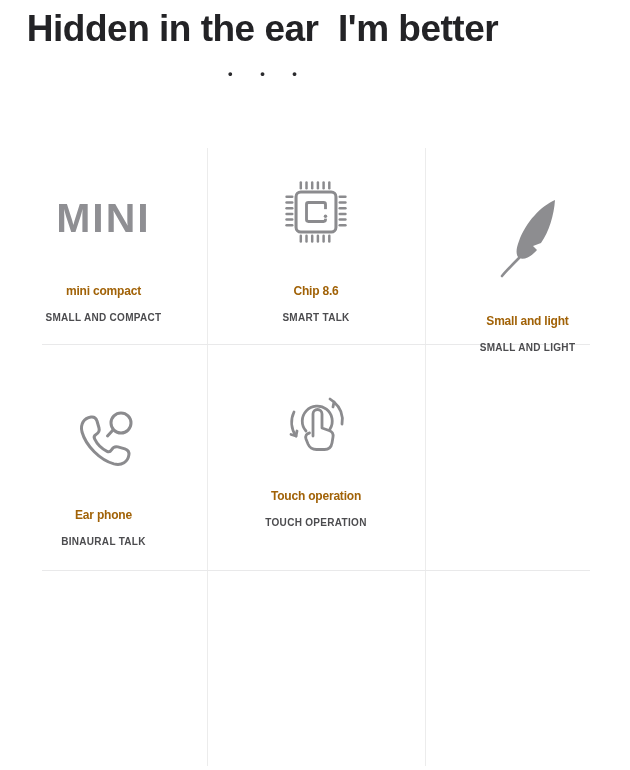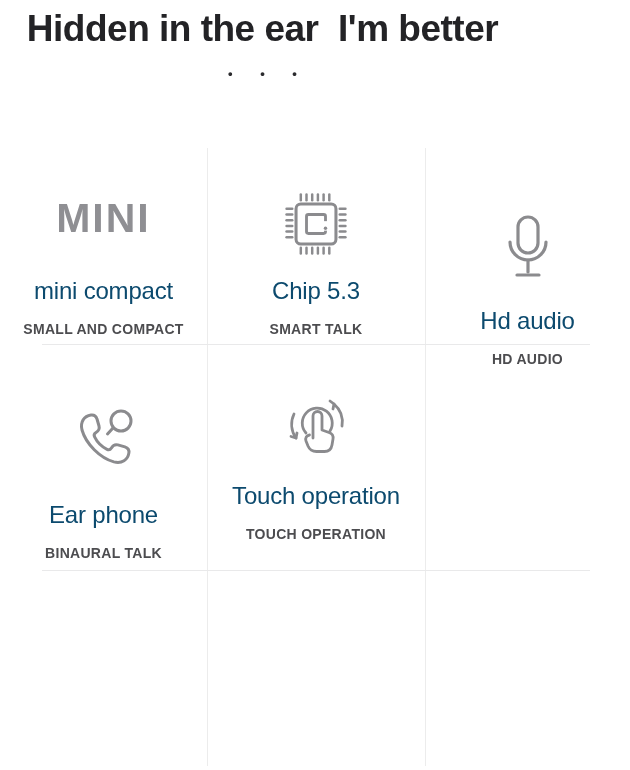--- a/index.html
+++ b/index.html
@@ -34,36 +34,36 @@
     width:630px;height:620px;
     display:grid;
     grid-template-columns:207px 218px 205px;
     grid-template-rows:194px 226px 200px;
   }
   .cell{
     display:flex;flex-direction:column;align-items:center;
     overflow:visible;
   }
   .icon-box{
-    height:64px;display:flex;align-items:flex-start;justify-content:center;
+    height:64px;display:flex;align-items:flex-end;justify-content:center;
     flex:0 0 auto;
   }
   .row1 .icon-box{margin-top:36px;}
   .row2 .icon-box{margin-top:64px;}
   .row3 .icon-box{margin-top:48px;}
   .f-title{
-    font-size:24px;line-height:22px;font-weight:normal;color:#0c4a6e;
+    font-size:12px;line-height:22px;font-weight:bold;color:#a16207;
     letter-spacing:-0.2px;
   }
   .row1 .f-title{margin-top:30px;}
   .row2 .f-title{margin-top:32px;}
   .row3 .f-title{margin-top:29px;}
   .f-sub{
-    margin-top:21px;
-    font-size:14px;line-height:13px;font-weight:bold;
+    margin-top:9px;
+    font-size:10px;line-height:13px;font-weight:bold;
     color:#4c4c4f;letter-spacing:0.3px;text-align:right;
   }
   .mini-logo{
     font-size:41px;font-weight:bold;letter-spacing:2px;
     color:#8f8f93;line-height:64px;
   }
   
   .vline{position:absolute;width:1px;background:#ececec;top:148px;height:618px;}
   .vline1{left:207px;}
   .vline2{left:425px;}
@@ -126,37 +126,35 @@
               <line x1="9" y1="54" x2="15" y2="54"></line>
             <line x1="65" y1="24" x2="71" y2="24"></line>
               <line x1="65" y1="30" x2="71" y2="30"></line>
               <line x1="65" y1="36" x2="71" y2="36"></line>
               <line x1="65" y1="42" x2="71" y2="42"></line>
               <line x1="65" y1="48" x2="71" y2="48"></line>
               <line x1="65" y1="54" x2="71" y2="54"></line>
           </g>
         </svg>
       </div>
-      <div class="f-title">Chip 5.3</div>
+      <div class="f-title">Chip 8.6</div>
       <div class="f-sub">SMART TALK</div>
     </div>
 
-
     <div class="cell row2">
       <div class="icon-box">
-        <svg width="52" height="68" viewBox="0 0 52 68" fill="none" stroke="#8b8b8e" stroke-width="3.2" stroke-linecap="round">
-          <rect x="16" y="3" width="20" height="36" rx="10"></rect>
-          <path d="M8,28 a18,18 0 0 0 36,0"></path>
-          <line x1="26" y1="46" x2="26" y2="58"></line>
-          <line x1="15" y1="61" x2="37" y2="61"></line>
+        <svg width="66" height="80" viewBox="0 0 66 80">
+          <path d="M60,2 C46,8 31,24 24,43 C21,51 20.5,57 24,60 C29,62.5 36,59 42,52 L38,48 L46,45 C54,34 59,17 60,2 Z" fill="#8d8d90"></path>
+          <path d="M24,60 C18,66 12,72 7,78" fill="none" stroke="#8d8d90" stroke-width="2.6" stroke-linecap="round"></path>
         </svg>
       </div>
-      <div class="f-title">Hd audio</div>
-      <div class="f-sub">HD AUDIO</div>
+      <div class="f-title">Small and light</div>
+      <div class="f-sub">SMALL AND LIGHT</div>
     </div>
+
 
     <div class="cell row2">
       <div class="icon-box">
         <svg width="64" height="62" viewBox="0 0 64 62" fill="none" stroke="#8b8b8e" stroke-width="3" stroke-linecap="round" stroke-linejoin="round">
           <path d="M10,22 C8,14 12,8 19,7 c3,-0.4 5,1 6,4 l2,7 c0.8,3 -0.5,5 -3,6.5 c-2,1.2 -2.4,2.4 -1.4,4.4 c2.6,5.4 7,9.8 12.4,12.4 c2,1 3.2,0.6 4.4,-1.4 c1.5,-2.5 3.5,-3.8 6.5,-3 l7,2 c3,1 4.4,3 4,6 c-1,7 -7,11 -15,9 C28,50 14,36 10,22 Z"></path>
           <circle cx="49" cy="13" r="10"></circle>
           <path d="M41,20 L35.5,26"></path>
         </svg>
       </div>
       <div class="f-title">Ear phone</div>

